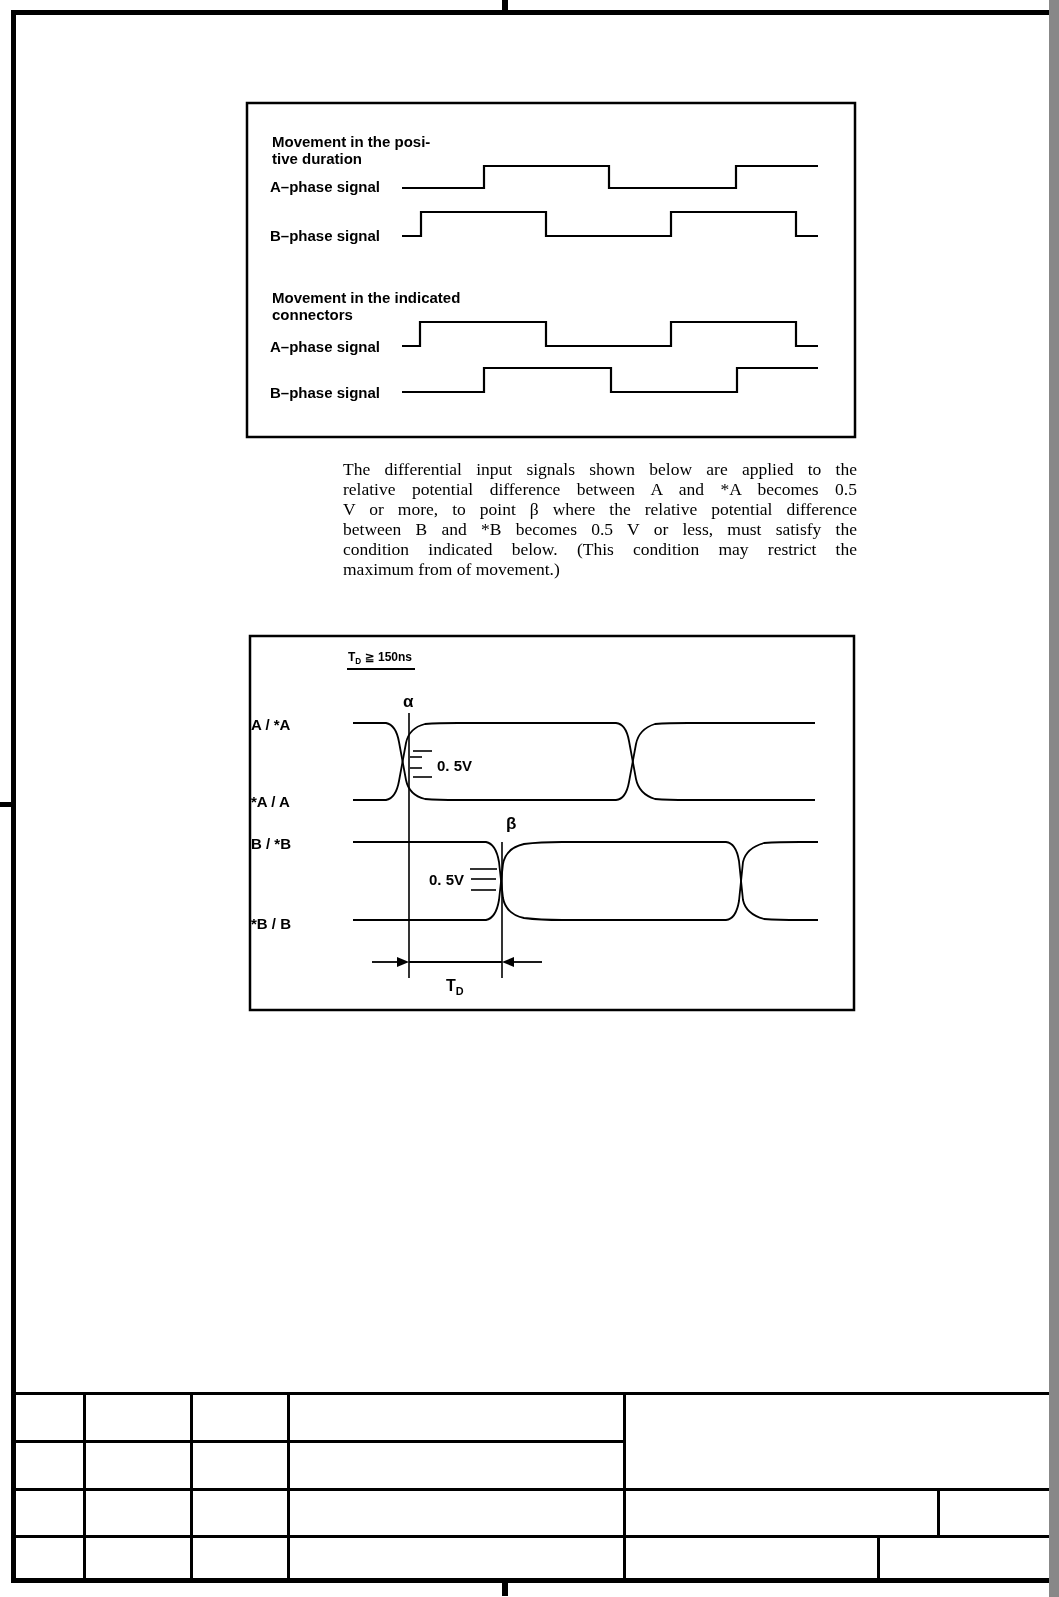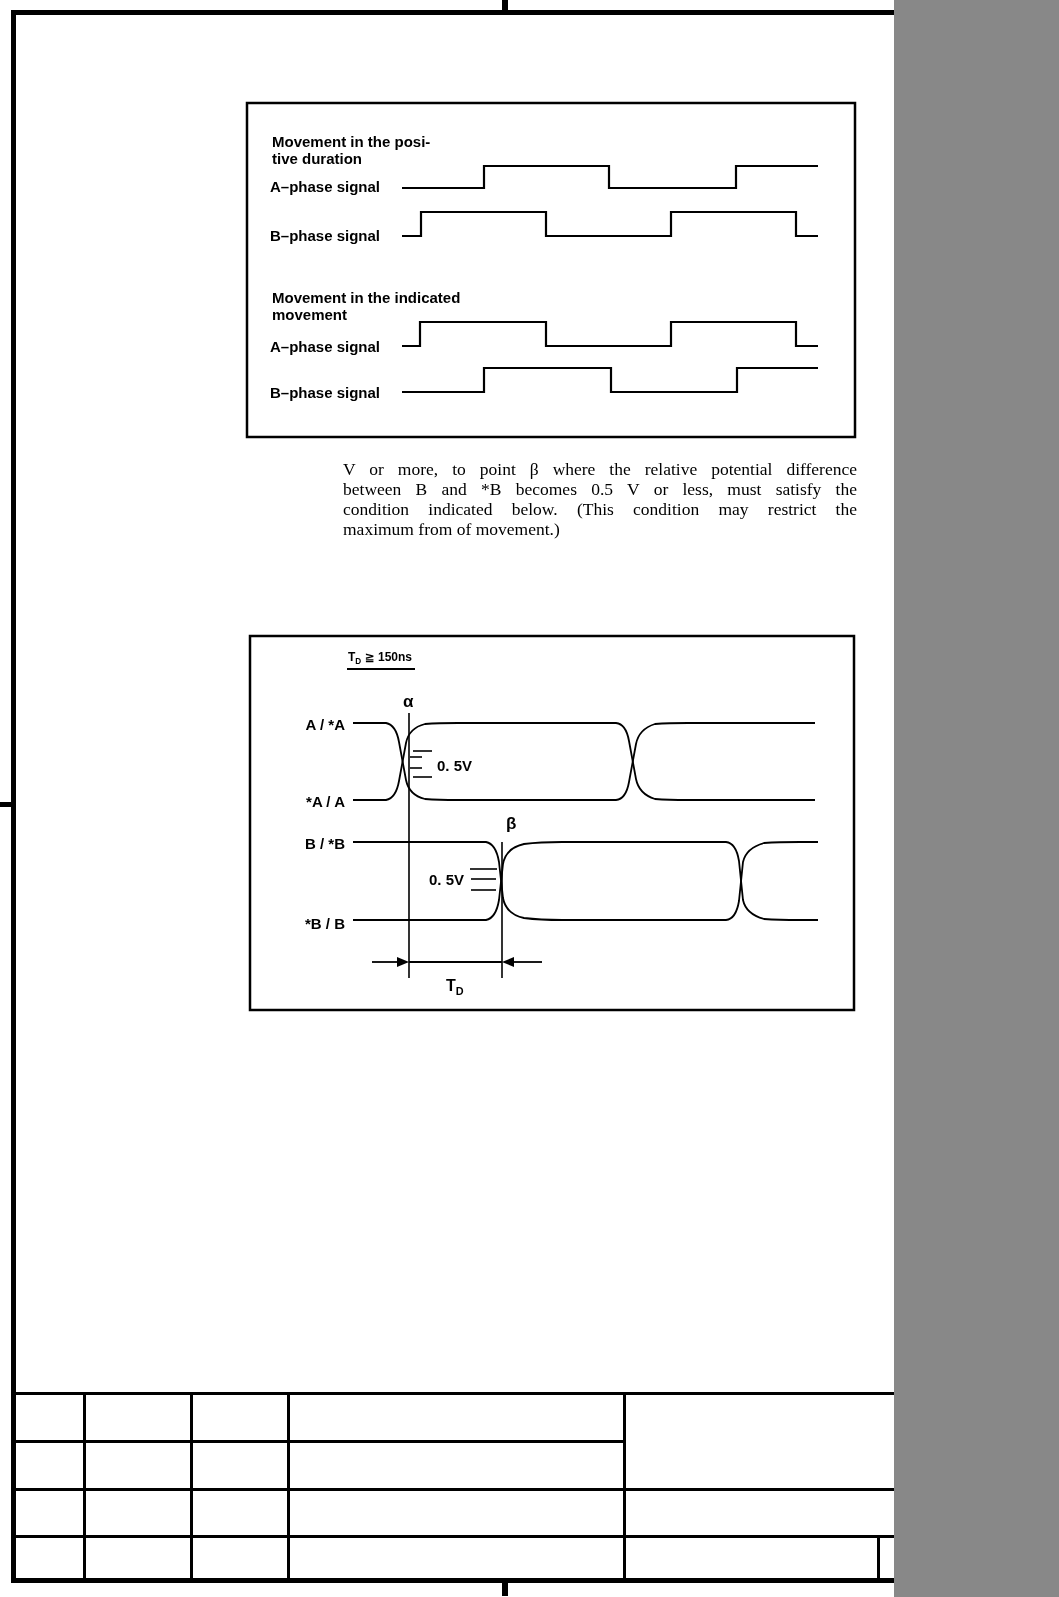--- a/index.html
+++ b/index.html
@@ -1,24 +1,24 @@
 <!DOCTYPE html>
 <html><head>
 <meta charset="utf-8">
 <style>
   html,body{margin:0;padding:0;background:#888;}
   #page{
-    position:relative;width:894px;height:1597px;background:#ffffff;
+    position:relative;width:1049px;height:1597px;background:#ffffff;
     font-family:"Liberation Sans","DejaVu Sans",sans-serif;color:#000;
     overflow:hidden;
   }
   #lineart{position:absolute;left:0;top:0;width:1059px;height:1597px;}
   .lbl{position:absolute;font-weight:600;font-size:15px;line-height:17px;white-space:pre;}
   .heading{position:absolute;font-weight:600;font-size:15px;line-height:17px;}
-  .sig-label-col{position:absolute;text-align:right;padding-left:8px;}
+  .sig-label-col{position:absolute;text-align:left;}
   .para{
     position:absolute;left:343px;top:459px;width:514px;
     font-family:"Liberation Serif","DejaVu Serif",serif;
     font-size:17.5px;line-height:20px;color:#000;
   }
   .para-line{text-align:justify;text-align-last:justify;}
   .para-line:last-child{text-align-last:left;}
   .cond{
     position:absolute;left:347px;top:650px;font-size:12px;font-weight:600;
     border-bottom:2px solid #000;padding:0 3px 2px 1px;
@@ -99,26 +99,28 @@
 
   <div class="heading" style="left:272px;top:133px;">
     <div>Movement in the posi-</div>
     <div>tive duration</div>
   </div>
   <div class="lbl" style="left:270px;top:178px;">A–phase signal</div>
   <div class="lbl" style="left:270px;top:227px;">B–phase signal</div>
 
   <div class="heading" style="left:272px;top:289px;">
     <div>Movement in the indicated</div>
-    <div>movement</div>
+    <div>connectors</div>
   </div>
   <div class="lbl" style="left:270px;top:338px;">A–phase signal</div>
   <div class="lbl" style="left:270px;top:384px;">B–phase signal</div>
 
   <div class="para">
+    <div class="para-line">The differential input signals shown below are applied to the</div>
+    <div class="para-line">relative potential difference between A and *A becomes 0.5</div>
     <div class="para-line">V or more, to point β where the relative potential difference</div>
     <div class="para-line">between B and *B becomes 0.5 V or less, must satisfy the</div>
     <div class="para-line">condition indicated below.  (This condition may restrict the</div>
     <div class="para-line">maximum from of movement.)</div>
   </div>
 
   <div class="cond"><span>T</span><sub>D</sub><span> ≧ 150ns</span></div>
 
   <div class="greek" style="left:403px;top:692px;">α</div>
   <div class="greek" style="left:506px;top:814px;">β</div>

